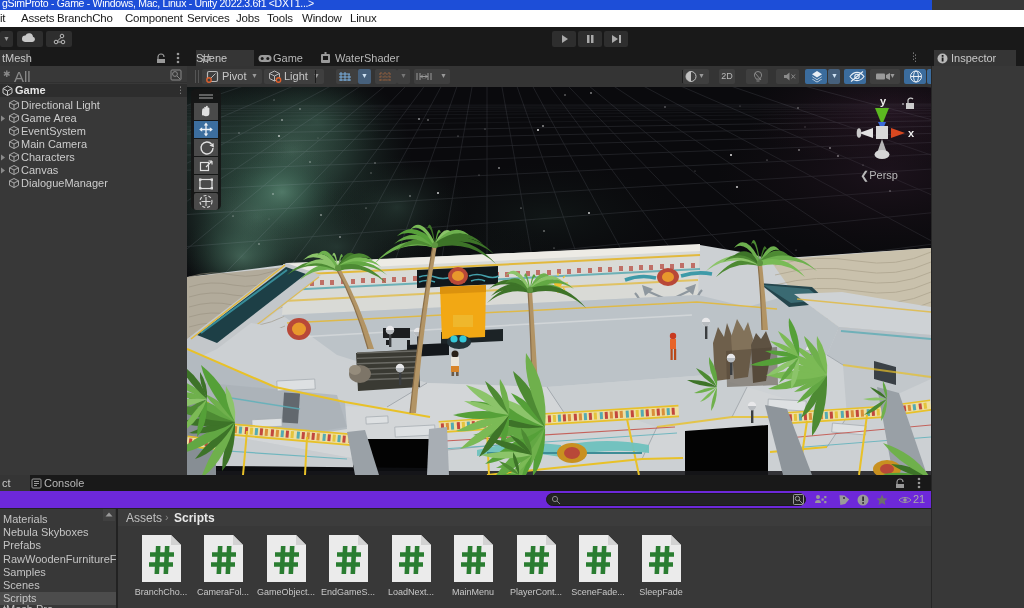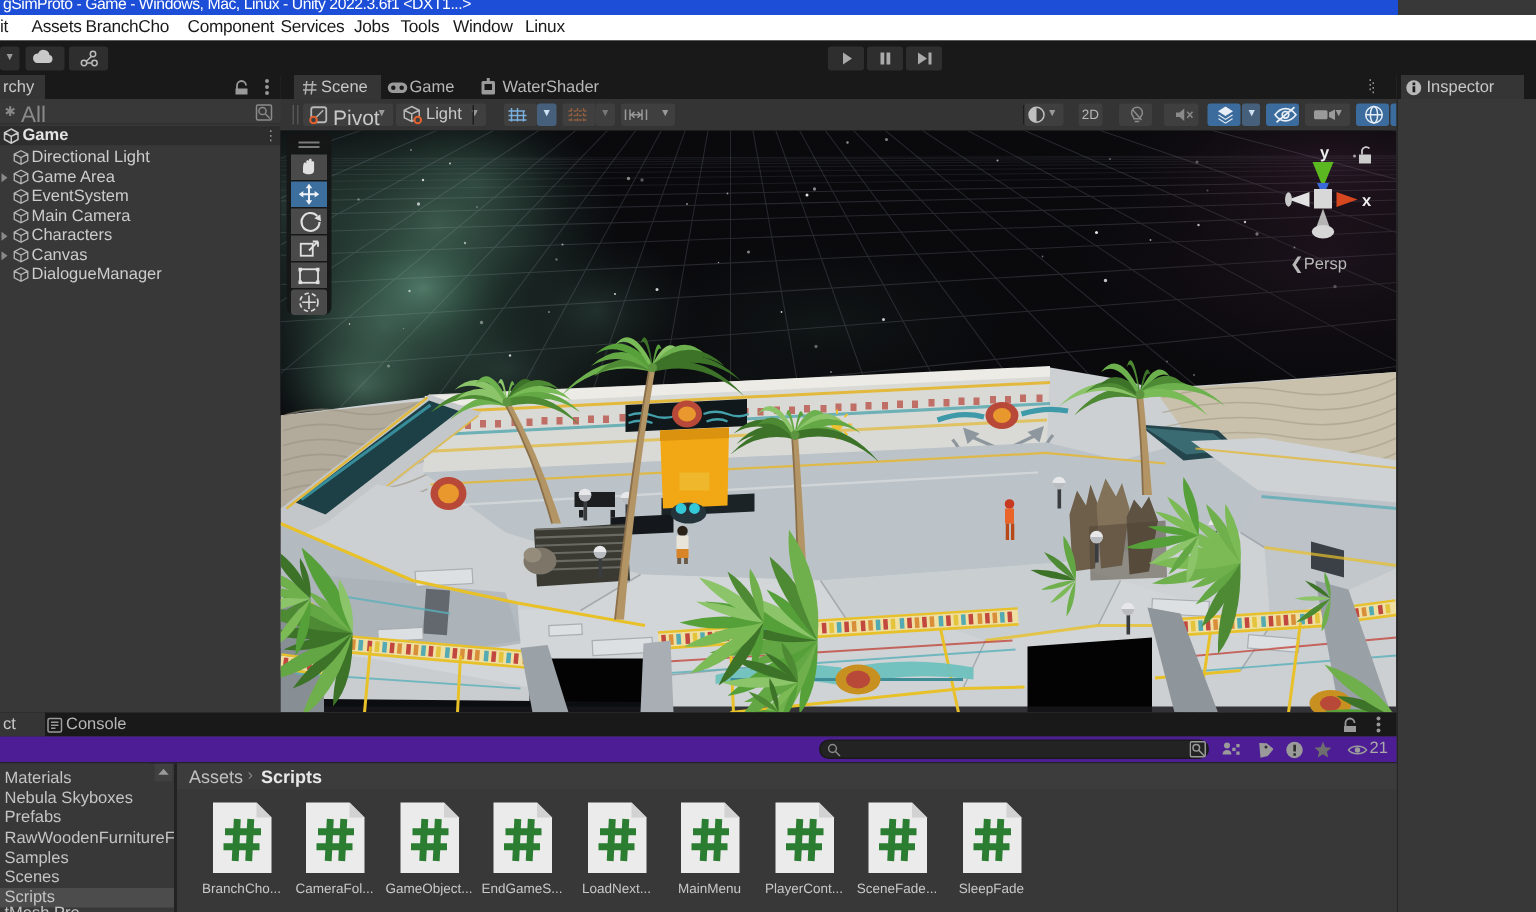--- a/index.html
+++ b/index.html
@@ -24,21 +24,21 @@
 #scenetabs { left:187px; top:50px; width:744px; height:16px; background:#191919; }
 #scenetoolbar { left:187px; top:66px; width:744px; height:21px; background:#343434; }
 .sbtn { position:absolute; top:3px; height:15px; background:#3f3f3f; border-radius:2px; color:#c8c8c8; font-size:10px; }
 #viewport { left:187px; top:87px; width:744px; height:388px; background:#0a0a0e; overflow:hidden; }
 
 #insp { left:931px; top:50px; width:93px; height:558px; background:#383838; border-left:1px solid #262626; }
 #insptab { left:931px; top:50px; width:93px; height:16px; background:#191919; }
 
 #bottom { left:0; top:475px; width:931px; height:133px; background:#383838; }
 #bottomtabs { left:0; top:475px; width:931px; height:16px; background:#191919; }
-#btoolbar { left:0; top:491px; width:931px; height:18px; background:#4c1d95; border-bottom:1px solid #232323; }
+#btoolbar { left:0; top:491px; width:931px; height:18px; background:#6d28d9; border-bottom:1px solid #232323; }
 #leftcol { left:0; top:509px; width:100px; height:99px; background:#383838; }
 .pitem { position:absolute; left:3px; color:#c4c4c4; font-size:11px; height:13px; line-height:13px; white-space:nowrap; }
 #colsep { left:116px; top:509px; width:2px; height:99px; background:#222222; }
 #crumb { left:118px; top:509px; width:813px; height:17px; background:#3c3c3c; }
 #grid { left:118px; top:526px; width:813px; height:82px; background:#383838; }
 .slabel { position:absolute; top:61px; width:62px; text-align:center; color:#c8c8c8; font-size:9px; white-space:nowrap; overflow:hidden; }
 </style>
 </head>
 <body>
 <div class="abs" id="titlebar">
@@ -76,21 +76,21 @@
         <rect x="13" y="4" width="2.5" height="8" fill="#aaa"></rect>
       </svg></div>
 <div class="tbtn" style="left:604px;width:24px;"><svg width="24" height="16">
         <path d="M8 4 L14 8 L8 12 Z" fill="#aaa"></path>
         <rect x="15" y="4" width="2" height="8" fill="#aaa"></rect>
       </svg></div>
 </div>
 
 <div class="abs" id="hier"></div>
 <div class="abs" id="hiertabs">
-  <div class="tab" style="left:0;width:30px;padding-left:2px">rchy</div>
+  <div class="tab" style="left:0;width:30px;padding-left:2px">tMesh</div>
   <svg class="abs" style="left:156px;top:2px" width="30" height="12">
       <path d="M2 10 V5 a3 3 0 0 1 6 0" stroke="#999" fill="none" stroke-width="1.2"></path>
       <rect x="1" y="7" width="8" height="4" fill="#999"></rect>
       <g fill="#999">
         <circle cx="22" cy="2" r="1.3"></circle>
         <circle cx="22" cy="6" r="1.3"></circle>
         <circle cx="22" cy="10" r="1.3"></circle>
       </g>
     </svg>
 </div>
@@ -134,21 +134,21 @@
   <div class="hitem" style="top:2px">Directional Light</div>
   <div class="hitem" style="top:15px">Game Area</div>
   <div class="hitem" style="top:28px">EventSystem</div>
   <div class="hitem" style="top:41px">Main Camera</div>
   <div class="hitem" style="top:54px">Characters</div>
   <div class="hitem" style="top:67px">Canvas</div>
   <div class="hitem" style="top:80px">DialogueManager</div>
 </div>
 
 <div class="abs" id="scenetabs">
-  <div class="tab" style="left:9px;width:58px;padding-left:18px">Scene</div>
+  <div class="tab" style="left:9px;width:58px;">Scene</div>
   <svg style="position:absolute;left:14px;top:3px" width="11" height="11">
       <g stroke="#b0b0b0" fill="none">
         <path d="M3.5 1 L2.5 10 M7.5 1 L6.5 10 M1 3.5 L10 3.5 M1 7 L10 7"></path>
       </g>
     </svg>
   <svg style="position:absolute;left:71px;top:4px" width="14" height="9">
       <rect x="0.5" y="1" width="13" height="7" rx="3.5" fill="#9a9a9a"></rect>
       <circle cx="4.2" cy="4.5" r="1.5" fill="#191919"></circle>
       <circle cx="9.8" cy="4.5" r="1.5" fill="#191919"></circle>
     </svg>
@@ -163,21 +163,21 @@
 </div>
 <div class="abs" id="scenetoolbar">
   <div style="position:absolute;left:8px;top:4px;width:1px;height:13px;background:#555"></div>
     <div style="position:absolute;left:11px;top:4px;width:1px;height:13px;background:#555"></div>
   <div class="sbtn" style="left:15px;width:60px">
     <svg width="15" height="15" style="position:absolute;left:3px;top:0">
         <rect x="2.5" y="2.5" width="10" height="10" rx="1.5" fill="none" stroke="#b8b8b8" stroke-width="1.2"></rect>
         <path d="M4.5 10.5 L10.5 4.5" stroke="#b8b8b8"></path>
         <circle cx="4" cy="11" r="2.2" fill="#3f3f3f" stroke="#e0612e" stroke-width="1.4"></circle>
       </svg>
-    <span style="position:absolute;left:20px;top:1px;font-size:14px">Pivot</span>
+    <span style="position:absolute;left:20px;top:1px;font-size:11px">Pivot</span>
     <span style="position:absolute;right:4px;top:3px;font-size:7px;color:#999">▼</span>
   </div>
   <div class="sbtn" style="left:77px;width:60px">
     <svg width="15" height="15" style="position:absolute;left:3px;top:0">
         <path d="M7.5 2 L12.5 4.5 L12.5 9.5 L7.5 12 L2.5 9.5 L2.5 4.5 Z M2.5 4.5 L7.5 7 L12.5 4.5 M7.5 7 L7.5 12" fill="none" stroke="#b8b8b8"></path>
         <circle cx="11.5" cy="11" r="2.2" fill="#3f3f3f" stroke="#e0612e" stroke-width="1.4"></circle>
       </svg>
     <span style="position:absolute;left:20px;top:1px;font-size:11px">Light</span>
     <span style="position:absolute;right:4px;top:3px;font-size:7px;color:#999">▼</span>
   </div>

